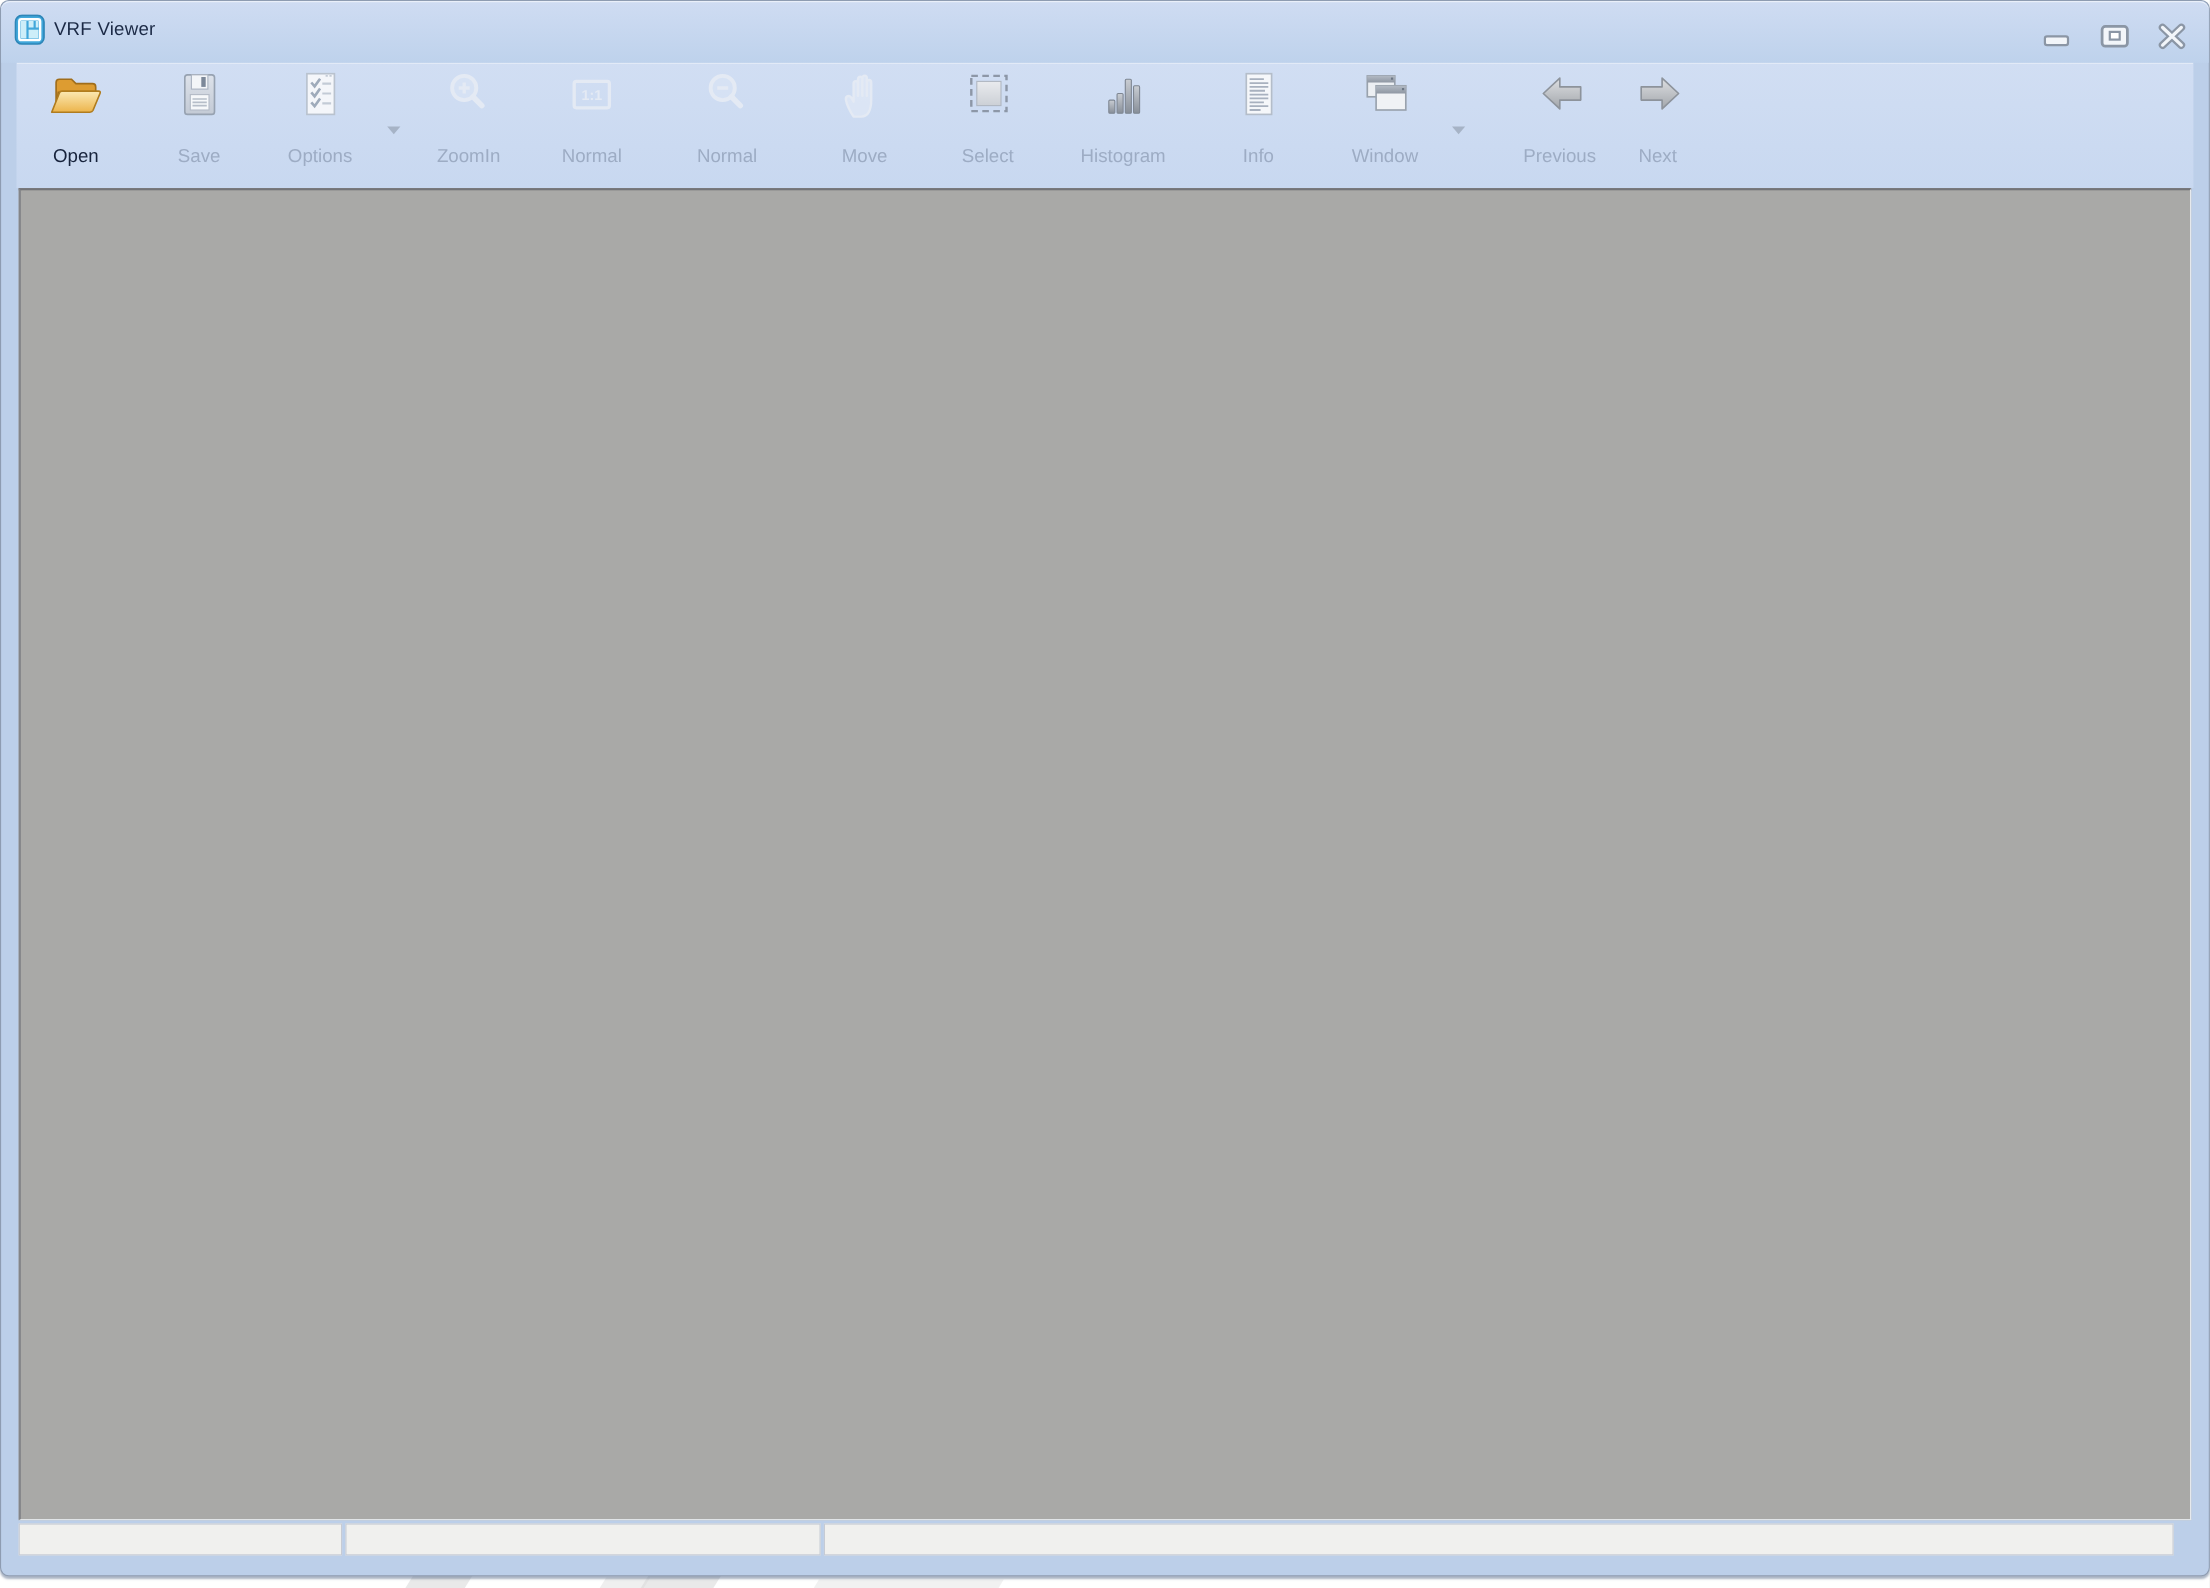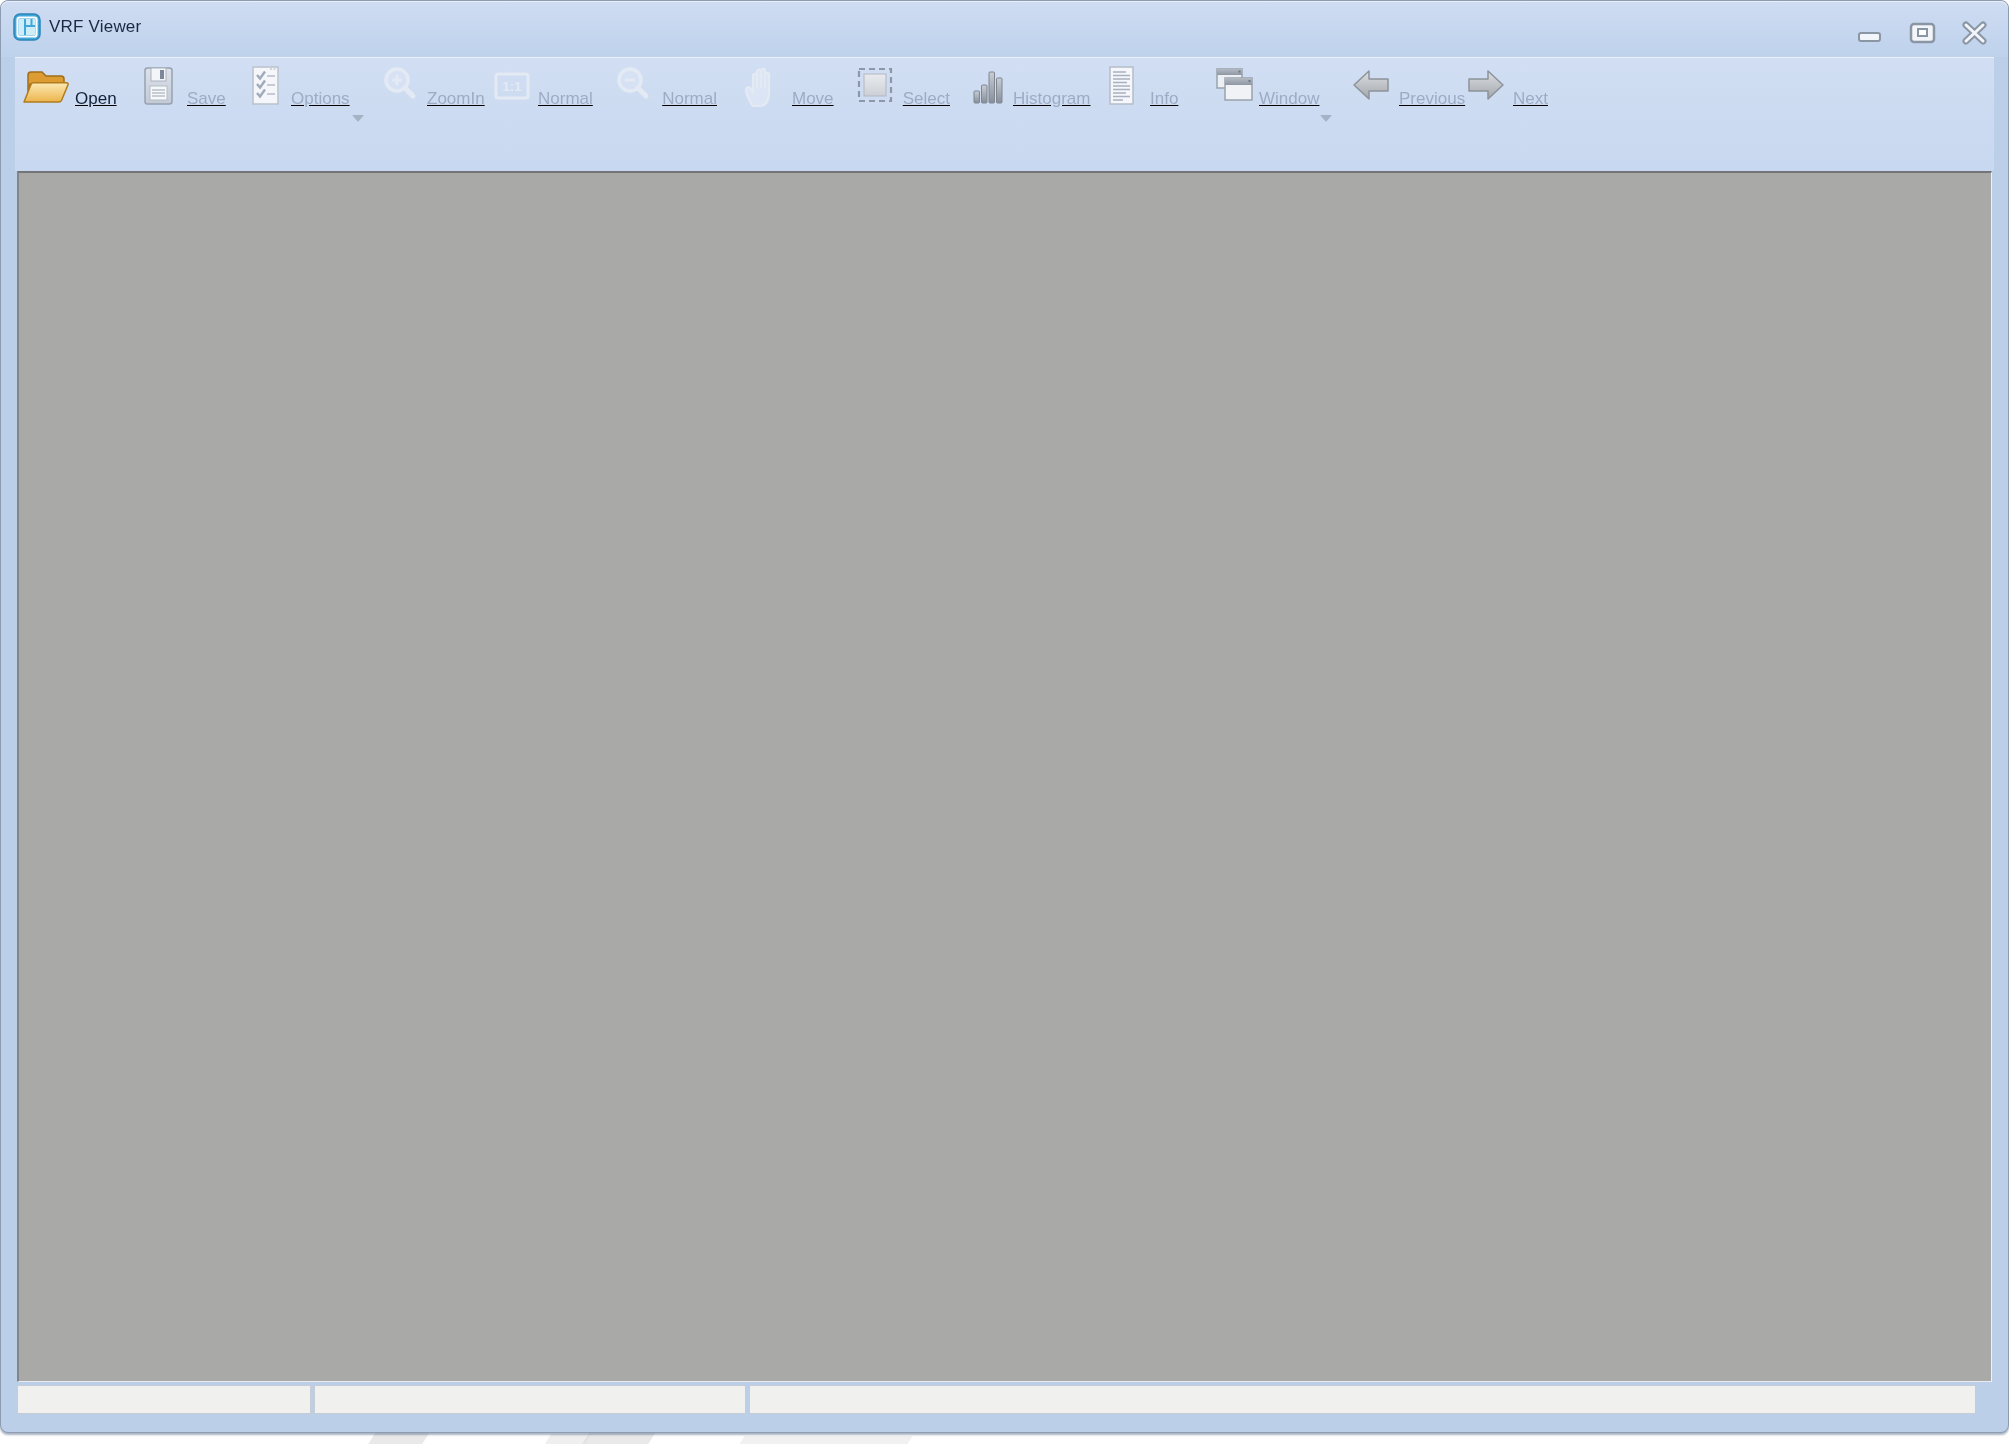--- a/index.html
+++ b/index.html
@@ -41,22 +41,22 @@
   .win-btn{display:block;width:28px;height:24px;cursor:default;}
 
   .toolbar{
     position:absolute;left:14px;right:14px;top:56px;height:114px;
     background:linear-gradient(#d1def3,#c8d8f0);
     box-shadow:inset 0 1px 0 rgba(255,255,255,.5);
     display:flex;align-items:flex-start;
     box-sizing:border-box;
   }
   .tb{
-    display:flex;flex-direction:row;align-items:center;
-    padding-top:6px;box-sizing:border-box;flex:0 0 auto;text-decoration:underline;
+    display:flex;flex-direction:column;align-items:center;
+    padding-top:6px;box-sizing:border-box;flex:0 0 auto;
   }
   .tb .ico{width:58px;height:48px;display:flex;align-items:center;justify-content:center;}
   .tb .lbl{margin-top:22px;font-size:17px;line-height:1;color:#9dacc4;white-space:nowrap;}
   .tb.enabled .lbl{color:#16223b;}
   .dd{
     flex:0 0 30px;display:flex;justify-content:center;align-items:flex-start;
     padding-top:58px;box-sizing:border-box;height:100%;
   }
   .dd .tri{
     width:0;height:0;border-left:6px solid transparent;border-right:6px solid transparent;
@@ -273,21 +273,21 @@
               <rect x="18" y="15" width="27" height="22" fill="#f0f2f5" stroke="#99a2ad" stroke-width="1.5"></rect>
               <rect x="18" y="15" width="27" height="7" fill="url(#winh)"></rect>
               <rect x="41.5" y="17" width="2" height="2" fill="#6c7684"></rect>
             </svg>
           </span>
           <span class="lbl">Window</span>
         </div>
         <div class="dd">
           <span class="tri"></span>
         </div>
-        <div class="tb disabled" style="width: 104px; margin-left: 6px;">
+        <div class="tb disabled" style="width: 104px; margin-left: 6px; align-items: flex-end;">
           <span class="ico">
             <svg width="52" height="48" viewBox="0 0 52 48">
               <defs>
                 <linearGradient id="arrL" x1="0" y1="0" x2="0" y2="1">
                   <stop offset="0" stop-color="#dddfe2"></stop>
                   <stop offset="1" stop-color="#a2a6ab"></stop>
                 </linearGradient>
               </defs>
               <polygon points="7,22 22,8 22,16 41,16 41,28 22,28 22,36" fill="url(#arrL)" stroke="#8d939b" stroke-width="1.5" stroke-linejoin="round"></polygon>
             </svg>

